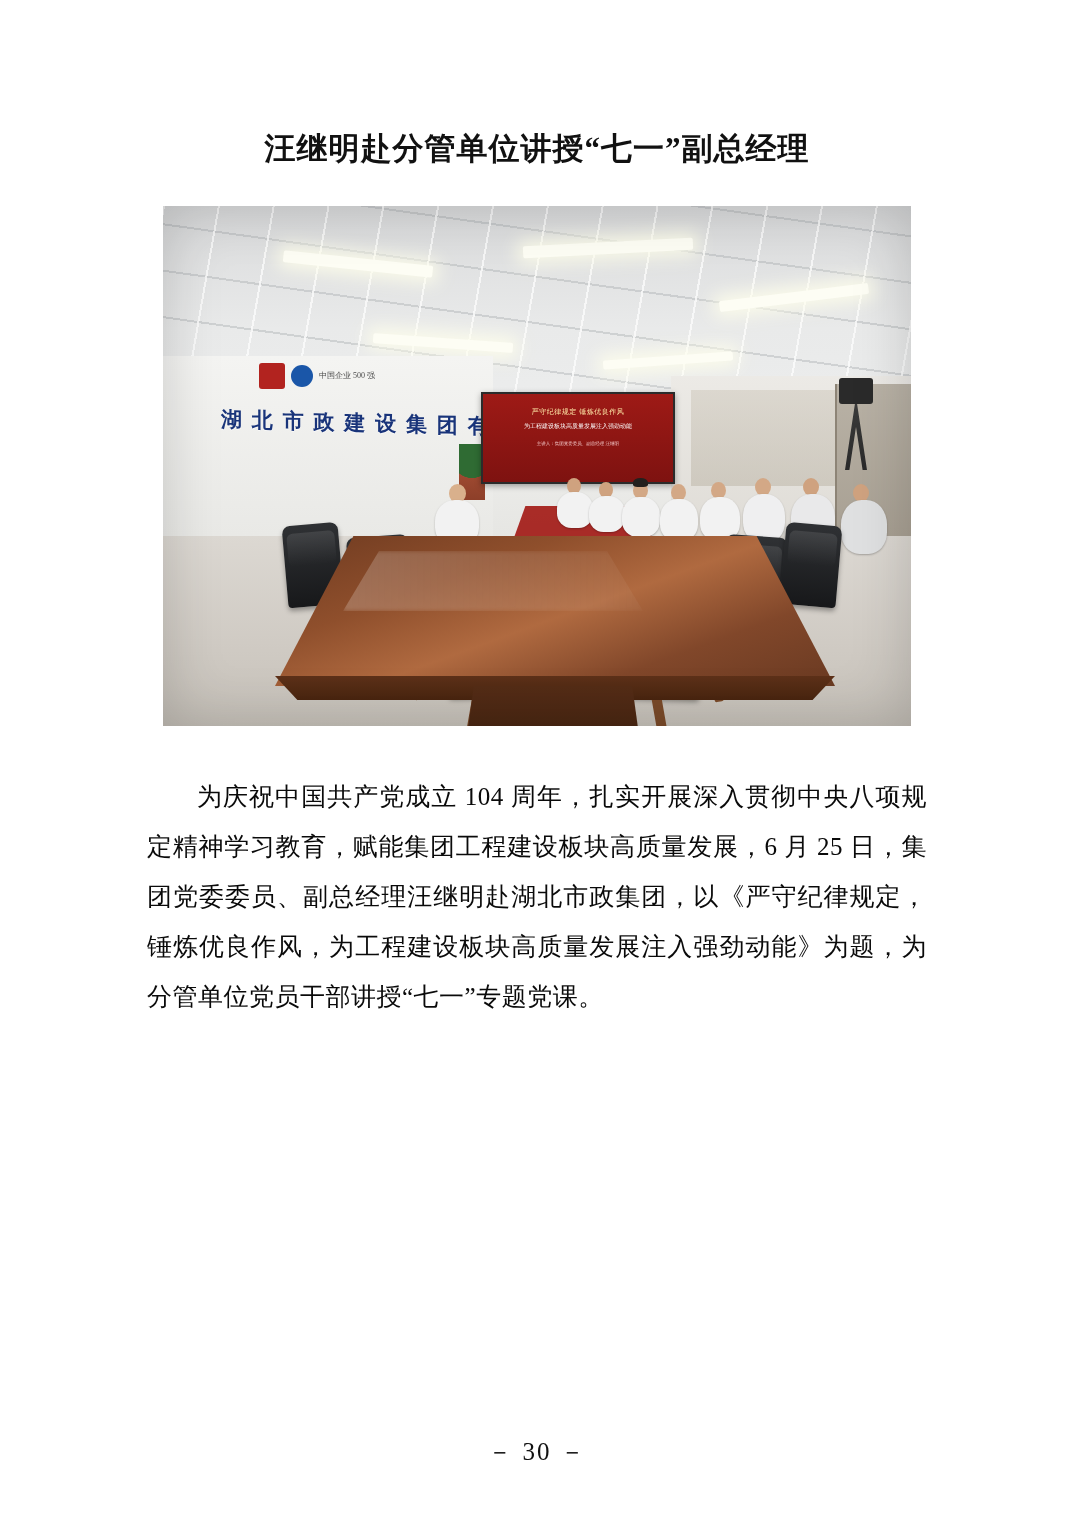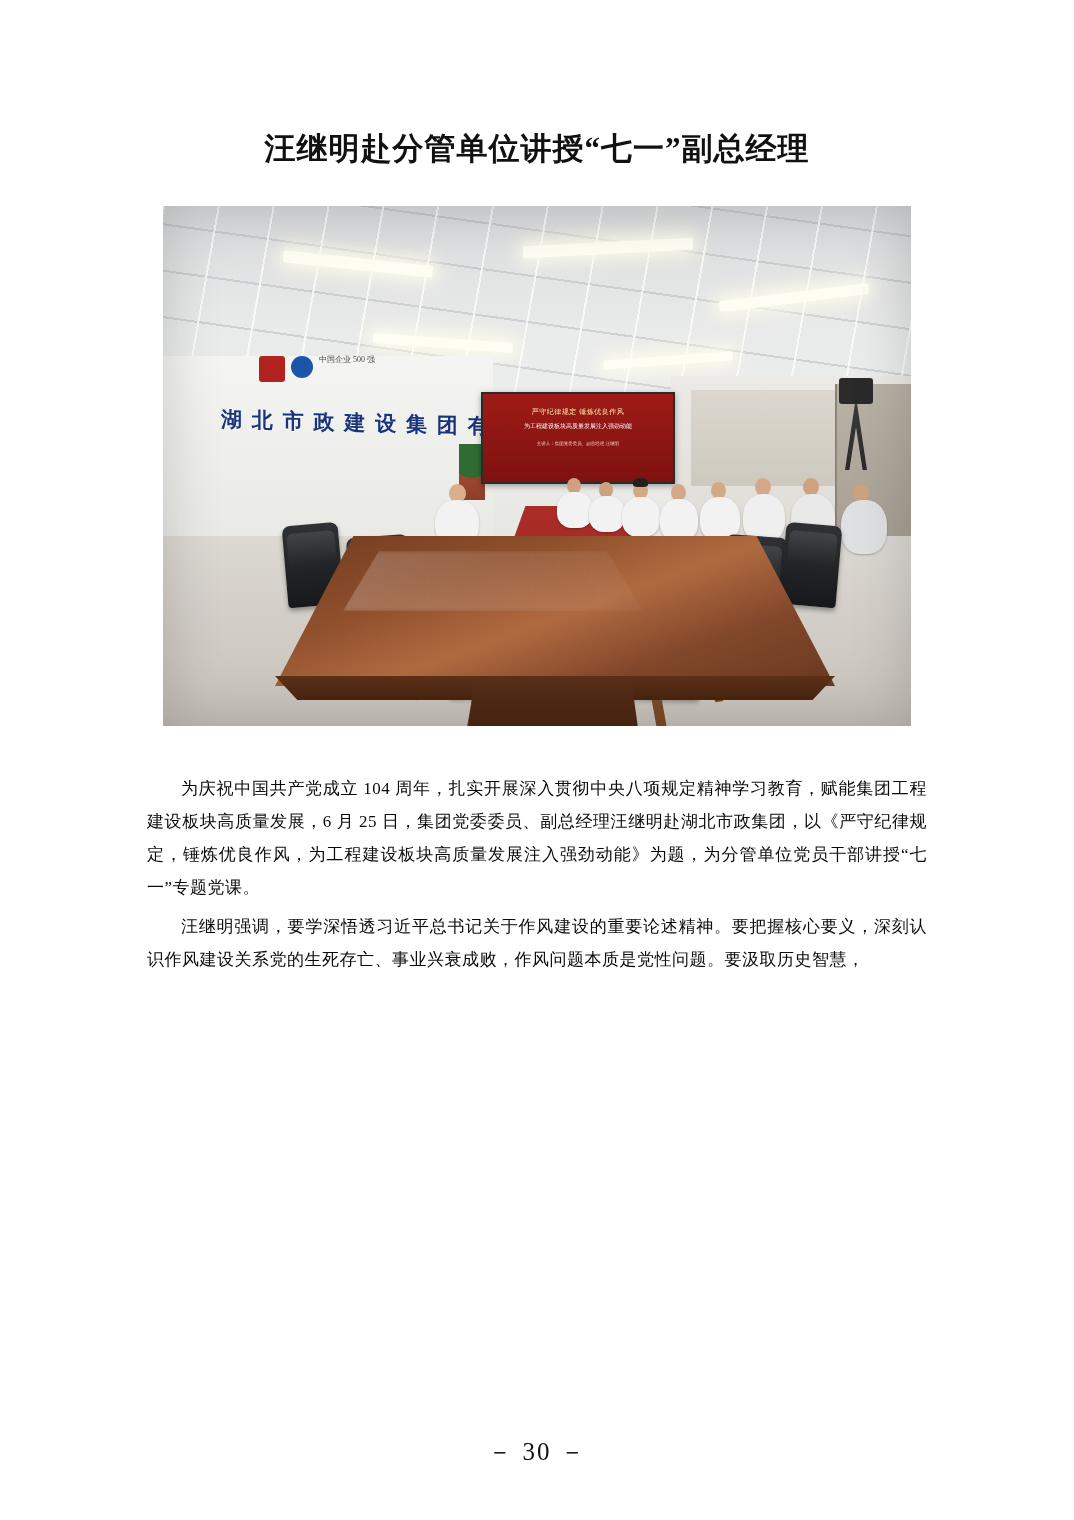--- a/index.html
+++ b/index.html
@@ -75,21 +75,21 @@
   .backwall {
     position: absolute; left: 0; top: 190px; width: 100%; height: 140px;
     background: linear-gradient(#f2f2f0, #e6e6e3);
   }
   .wall-left {
     position: absolute; left: 0; top: 150px; width: 330px; height: 180px;
     background: linear-gradient(#f4f4f2, #e9e9e6);
   }
   .logo-block {
     position: absolute; left: 96px; top: 150px; width: 200px; height: 40px;
-    display: flex; gap: 6px;
+    display: flex; align-items: center; gap: 6px;
   }
   .logo-mark {
     width: 26px; height: 26px; background: #b2231f; border-radius: 3px;
   }
   .logo-mark.blue { background: #1a56a8; border-radius: 50%; width: 22px; height: 22px;}
   .logo-text-small {
     font-size: 8px; color: #4a4a4a; line-height: 1.1;
   }
   .wall-company {
     position: absolute; left: 58px; top: 204px;
@@ -219,22 +219,22 @@
     pointer-events: none;
   }
 
   
   .body-text {
     margin: 46px auto 0 auto;
     width: 780px;
   }
   .body-text p {
     margin: 0 0 6px 0;
-    font-size: 17px;
-    line-height: 33px;
+    font-size: 25px;
+    line-height: 50px;
     text-align: justify;
     text-align-last: left;
     text-indent: 2em;
     letter-spacing: .5px;
     font-family: "Liberation Serif", "DejaVu Serif", serif;
     color: #0a0a0a;
   }
   .page-number {
     position: absolute;
     left: 0; right: 0;
@@ -341,17 +341,16 @@
       <div class="table-shine"></div>
       <div class="table-apron"></div>
       <div class="table-leg"></div>
 
       <div class="vignette"></div>
     </div>
   </div>
 
   <div class="body-text">
     <p>为庆祝中国共产党成立 104 周年，扎实开展深入贯彻中央八项规定精神学习教育，赋能集团工程建设板块高质量发展，6 月 25 日，集团党委委员、副总经理汪继明赴湖北市政集团，以《严守纪律规定，锤炼优良作风，为工程建设板块高质量发展注入强劲动能》为题，为分管单位党员干部讲授“七一”专题党课。</p>
-    <p>汪继明强调，要学深悟透习近平总书记关于作风建设的重要论述精神。要把握核心要义，深刻认识作风建设关系党的生死存亡、事业兴衰成败，作风问题本质是党性问题。要汲取历史智慧，</p>
   </div>
 
   <div class="page-number">－ 30 －</div>
 </div>
 
 </body></html>

